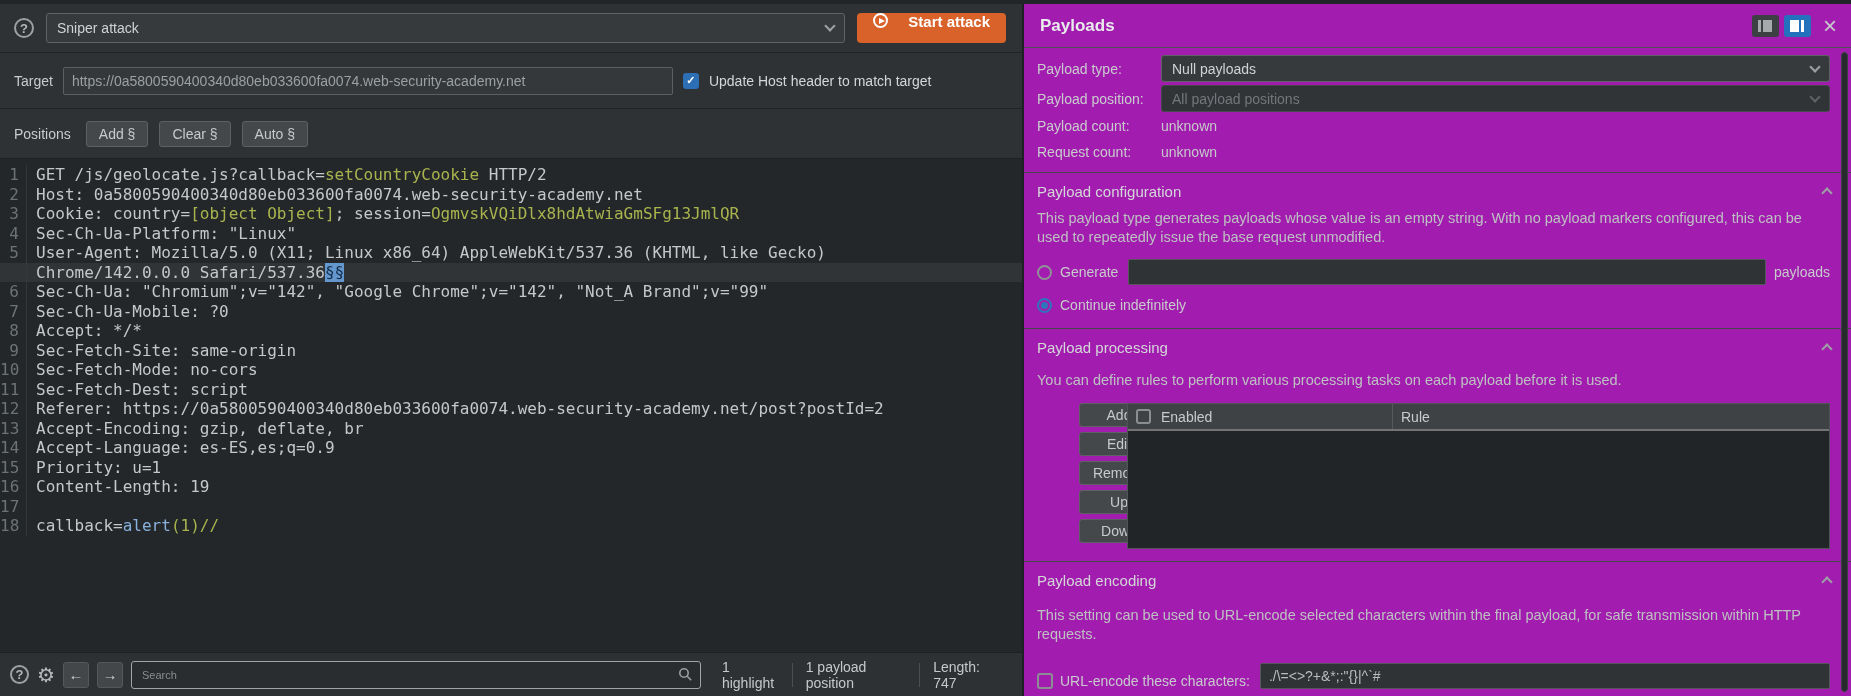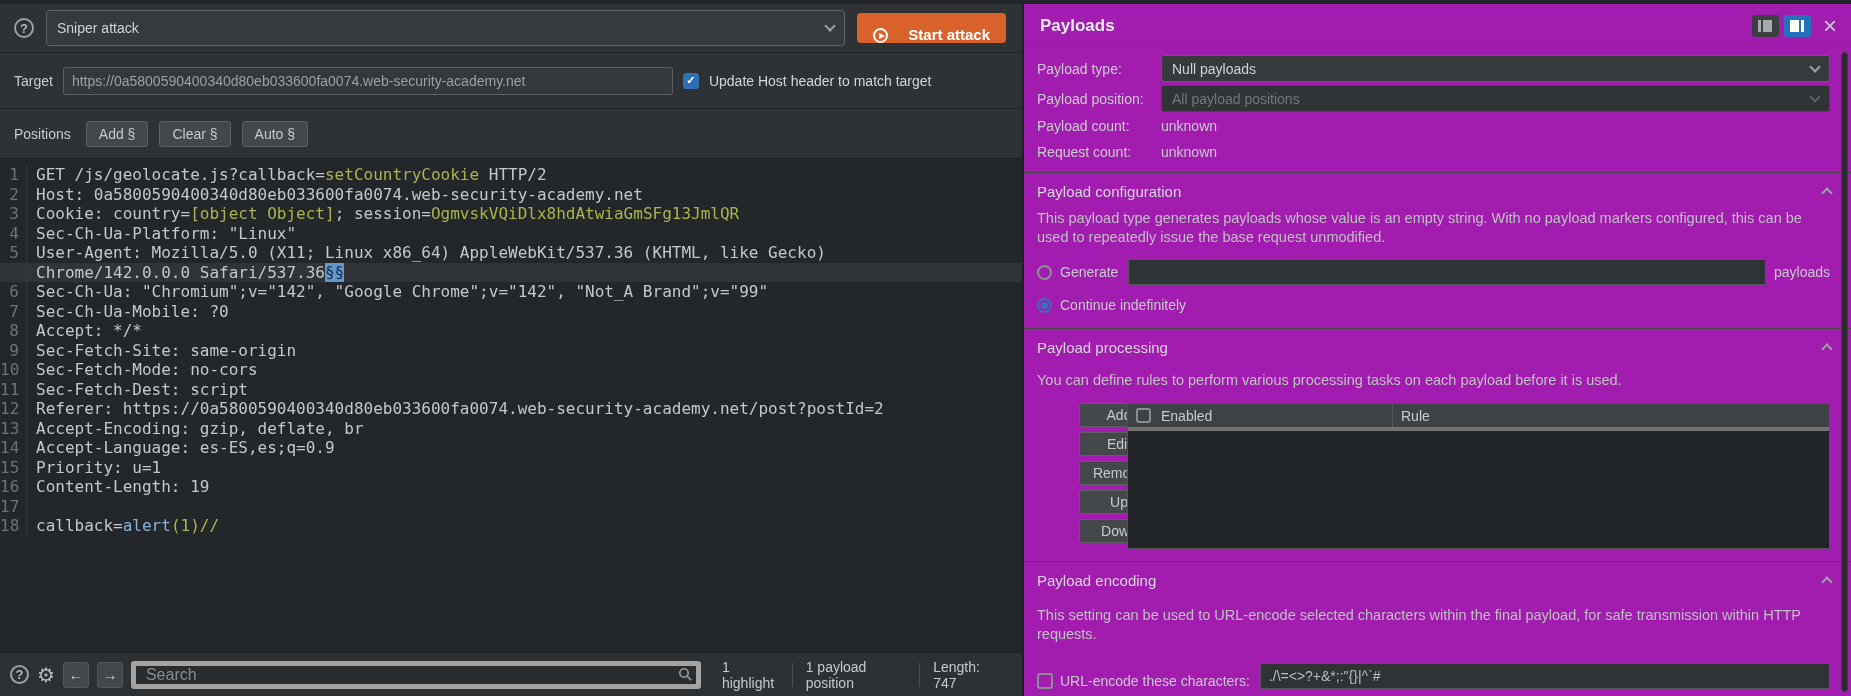--- a/index.html
+++ b/index.html
@@ -9,29 +9,29 @@
   .page { width:1851px; height:696px; display:flex; border-top:4px solid #222527; background:#2e3234; }
 
   
   .left-panel { width:1024px; display:flex; flex-direction:column; border-right:2px solid #1d1f21; }
 
   .attack-row { height:49px; display:flex; align-items:center; padding:0 14px; gap:12px;
                 border-bottom:1px solid #202224; }
   .help-circle { width:20px; height:20px; border:2px solid #9da1a3; border-radius:50%;
                  color:#b4b8ba; font-weight:bold; font-size:13px; display:flex;
                  align-items:center; justify-content:center; flex:none; }
-  .select { height:36px; background:#373a3c; border:1px solid #5e6264; border-radius:3px;
+  .select { height:30px; background:#373a3c; border:1px solid #5e6264; border-radius:3px;
             display:flex; align-items:center; padding:0 10px; color:#d0d3d4; }
   .attack-type { flex:1; }
   .select .grow { flex:1; }
   .chev { width:8px; height:8px; border-top:2px solid #9da1a3; border-right:2px solid #9da1a3; flex:none; }
   .chev-down { transform:rotate(135deg); margin-top:-4px; }
   .chev-up { transform:rotate(-45deg); margin-top:4px; }
   .start-attack { height:30px; background:#d9622b; border:none; border-radius:4px; color:#fff;
-                  font-weight:bold; font-size:15px; padding:0 16px; display:flex; align-items:flex-end;
+                  font-weight:bold; font-size:15px; padding:0 16px; display:flex; align-items:flex-start;
                   gap:20px; margin-right:2px; cursor:pointer; font-family:"Liberation Sans",sans-serif; }
   .play-circle { width:15px; height:15px; border:2px solid #fff; border-radius:50%;
                  display:flex; align-items:center; justify-content:center; }
   .play-tri { width:0; height:0; border-left:6px solid #fff; border-top:3.5px solid transparent;
               border-bottom:3.5px solid transparent; margin-left:2px; }
 
   .target-row { height:56px; display:flex; align-items:center; padding:0 14px; gap:10px;
                 border-bottom:1px solid #202224; }
   .lbl { color:#c9cccd; }
   .target-input { width:610px; height:28px; background:#35383a; border:1px solid #5b5f61;
@@ -62,22 +62,22 @@
   .code-text .k { color:#88b0dd; }
   .code-text .sel { background:#6397cd; color:#142c47; }
 
   .bottom-bar { height:44px; background:#2e3133; border-top:1px solid #1e2022;
                 display:flex; align-items:center; padding:0 10px; gap:8px; }
   .icon-btn { width:26px; height:26px; background:#43474a; border:1px solid #545859; border-radius:3px;
               color:#cdd0d1; display:flex; align-items:center; justify-content:center;
               font-size:15px; cursor:pointer; flex:none; }
   .gear { font-size:20px; color:#b5b9ba; flex:none; cursor:pointer; }
   .search-wrap { position:relative; width:570px; flex:none; }
-  .search-input { width:100%; height:28px; background:#2a2d2f; border:5px solid #a3a3a3;
-                  border-radius:3px; color:#c8cbcc; padding:0 30px 0 10px; font-size:16px;
+  .search-input { width:100%; height:28px; background:#2a2d2f; border:1px solid #a3a3a3;
+                  border-radius:3px; color:#c8cbcc; padding:0 30px 0 10px; font-size:11px;
                   font-family:"Liberation Sans",sans-serif; }
   .search-input::placeholder { color:#888c8e; }
   .search-icon { position:absolute; right:8px; top:6px; }
   .status-group { margin-left:auto; display:flex; align-items:center; height:100%; }
   .status-item { padding:0 13px; color:#c6c9ca; }
   .status-sep { width:1px; height:24px; background:#4b4f51; }
 
   
   .right-panel { flex:1; display:flex; flex-direction:column; position:relative; background:#a21caf; }
   .rp-header { height:44px; display:flex; align-items:center; padding:0 14px 0 16px;
@@ -117,21 +117,21 @@
   .radio.on::after { content:""; width:7px; height:7px; border-radius:50%; background:#2e75bb; }
   .gen-input { flex:1; height:26px; background:#303336; border:1px solid #54585a; border-radius:2px;
                margin-left:2px; }
   .cont-row { display:flex; align-items:center; gap:8px; margin-top:9px; padding-left:13px; height:22px; }
 
   .proc-body { display:flex; gap:10px; margin-top:13px; padding:0 21px 0 13px; }
   .proc-btn-col { width:80px; flex:none; display:flex; flex-direction:column; gap:5px; }
   .proc-btn { height:24px; padding:0; width:100%;margin-left:42px; }
   .proc-table { flex:1; height:146px; border:1px solid #505456; background:#222527;
                 display:flex; flex-direction:column; }
-  .pt-head { height:27px; background:#3e4244; border-bottom:4px solid #737373; display:flex; align-items:center; }
+  .pt-head { height:27px; background:#3e4244; border-bottom:2px solid #737373; display:flex; align-items:center; }
   .pt-col1 { width:265px; flex:none; display:flex; align-items:center; gap:10px; padding-left:8px;
              border-right:1px solid #565a5c; height:100%; }
   .pt-col2 { padding-left:8px; color:#c9cccd; }
   .pt-body { flex:1; }
   .pt-head .checkbox.unchecked { width:15px; height:15px; }
 
   .enc-row { display:flex; align-items:flex-end; gap:7px; margin-top:19px; padding:0 21px 0 13px; }
   .enc-input { flex:1; height:26px; background:#303336; border:1px solid #54585a; border-radius:2px;
                color:#b9bcbd; font-size:14px; padding:0 8px; margin-left:3px;
                font-family:"Liberation Sans",sans-serif; }

